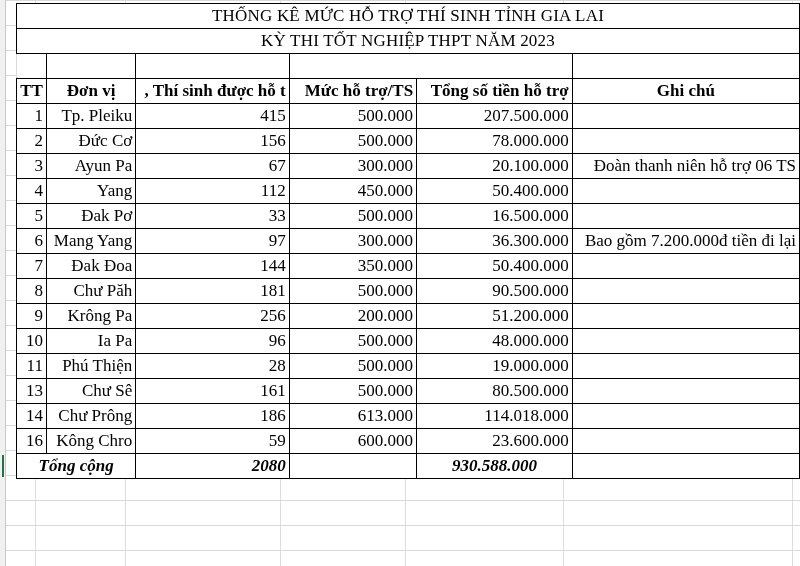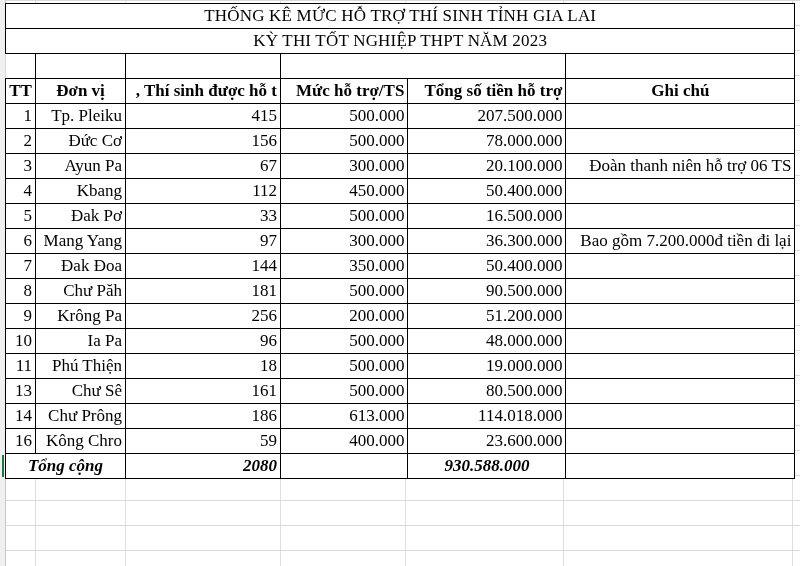--- a/index.html
+++ b/index.html
@@ -19,21 +19,21 @@
     position: absolute; left: 0; top: 0; width: 5px; height: 566px;
     background: #f0f0f0; border-right: 1px solid #c8c8c8;
   }
   .gutter-mark {
     position: absolute; left: 2px; top: 455px; width: 2px; height: 22px; background: #217346;
   }
   .v-guides { position: absolute; top: 0; left: 0; width: 800px; height: 566px; pointer-events: none; }
   .v-guides span { position: absolute; top: 0; height: 566px; width: 1px; background: #dcdcdc; }
 
   table.sheet {
-    position: absolute; left: 5px; top: 3px;
+    position: absolute; left: 16px; top: 3px;
     border-collapse: collapse; table-layout: fixed;
     background: #fff;
   }
   table.sheet td {
     border: 1px solid #000; padding: 0 3px; height: 24px;
     font-size: 17px; line-height: 20px; white-space: nowrap; overflow: hidden;
     color: #000; vertical-align: middle;
   }
   .title-cell { text-align: center; font-size: 17px; letter-spacing: 0.2px; }
   .title-row td { border-left: 1px solid #000; }
@@ -111,21 +111,21 @@
     <tr>
         <td class="r">3</td>
         <td class="l">Ayun Pa</td>
         <td class="r">67</td>
         <td class="r">300.000</td>
         <td class="r">20.100.000</td>
         <td class="l">Đoàn thanh niên hỗ trợ 06 TS</td>
       </tr>
     <tr>
         <td class="r">4</td>
-        <td class="l">Kbang</td>
+        <td class="l">Yang</td>
         <td class="r">112</td>
         <td class="r">450.000</td>
         <td class="r">50.400.000</td>
         <td class="l"></td>
       </tr>
     <tr>
         <td class="r">5</td>
         <td class="l">Đak Pơ</td>
         <td class="r">33</td>
         <td class="r">500.000</td>
@@ -168,21 +168,21 @@
         <td class="r">10</td>
         <td class="l">Ia Pa</td>
         <td class="r">96</td>
         <td class="r">500.000</td>
         <td class="r">48.000.000</td>
         <td class="l"></td>
       </tr>
     <tr>
         <td class="r">11</td>
         <td class="l">Phú Thiện</td>
-        <td class="r">18</td>
+        <td class="r">28</td>
         <td class="r">500.000</td>
         <td class="r">19.000.000</td>
         <td class="l"></td>
       </tr>
     <tr>
         <td class="r">13</td>
         <td class="l">Chư Sê</td>
         <td class="r">161</td>
         <td class="r">500.000</td>
         <td class="r">80.500.000</td>
@@ -193,21 +193,21 @@
         <td class="l">Chư Prông</td>
         <td class="r">186</td>
         <td class="r">613.000</td>
         <td class="r">114.018.000</td>
         <td class="l"></td>
       </tr>
     <tr>
         <td class="r">16</td>
         <td class="l">Kông Chro</td>
         <td class="r">59</td>
-        <td class="r">400.000</td>
+        <td class="r">600.000</td>
         <td class="r">23.600.000</td>
         <td class="l"></td>
       </tr>
 
     <tr class="total">
       <td colspan="2" class="c">Tổng cộng</td>
       <td class="r">2080</td>
       <td class="r"></td>
       <td class="c">930.588.000</td>
       <td class="l"></td>

